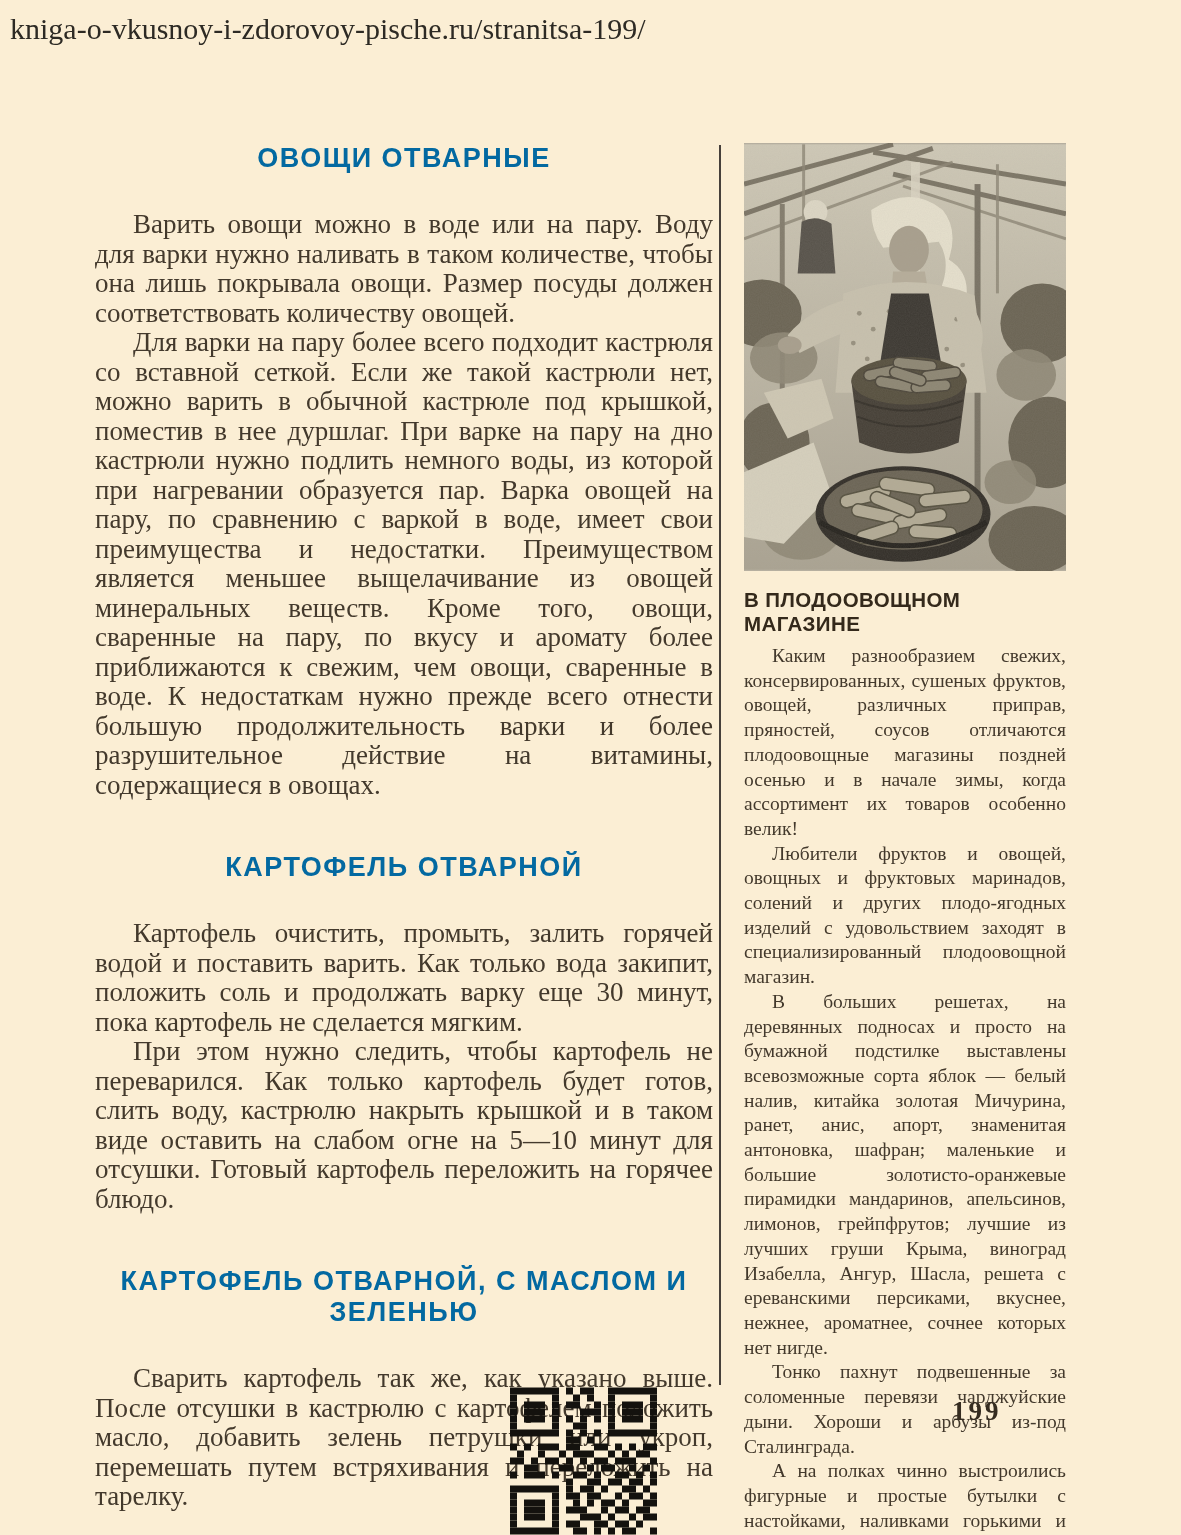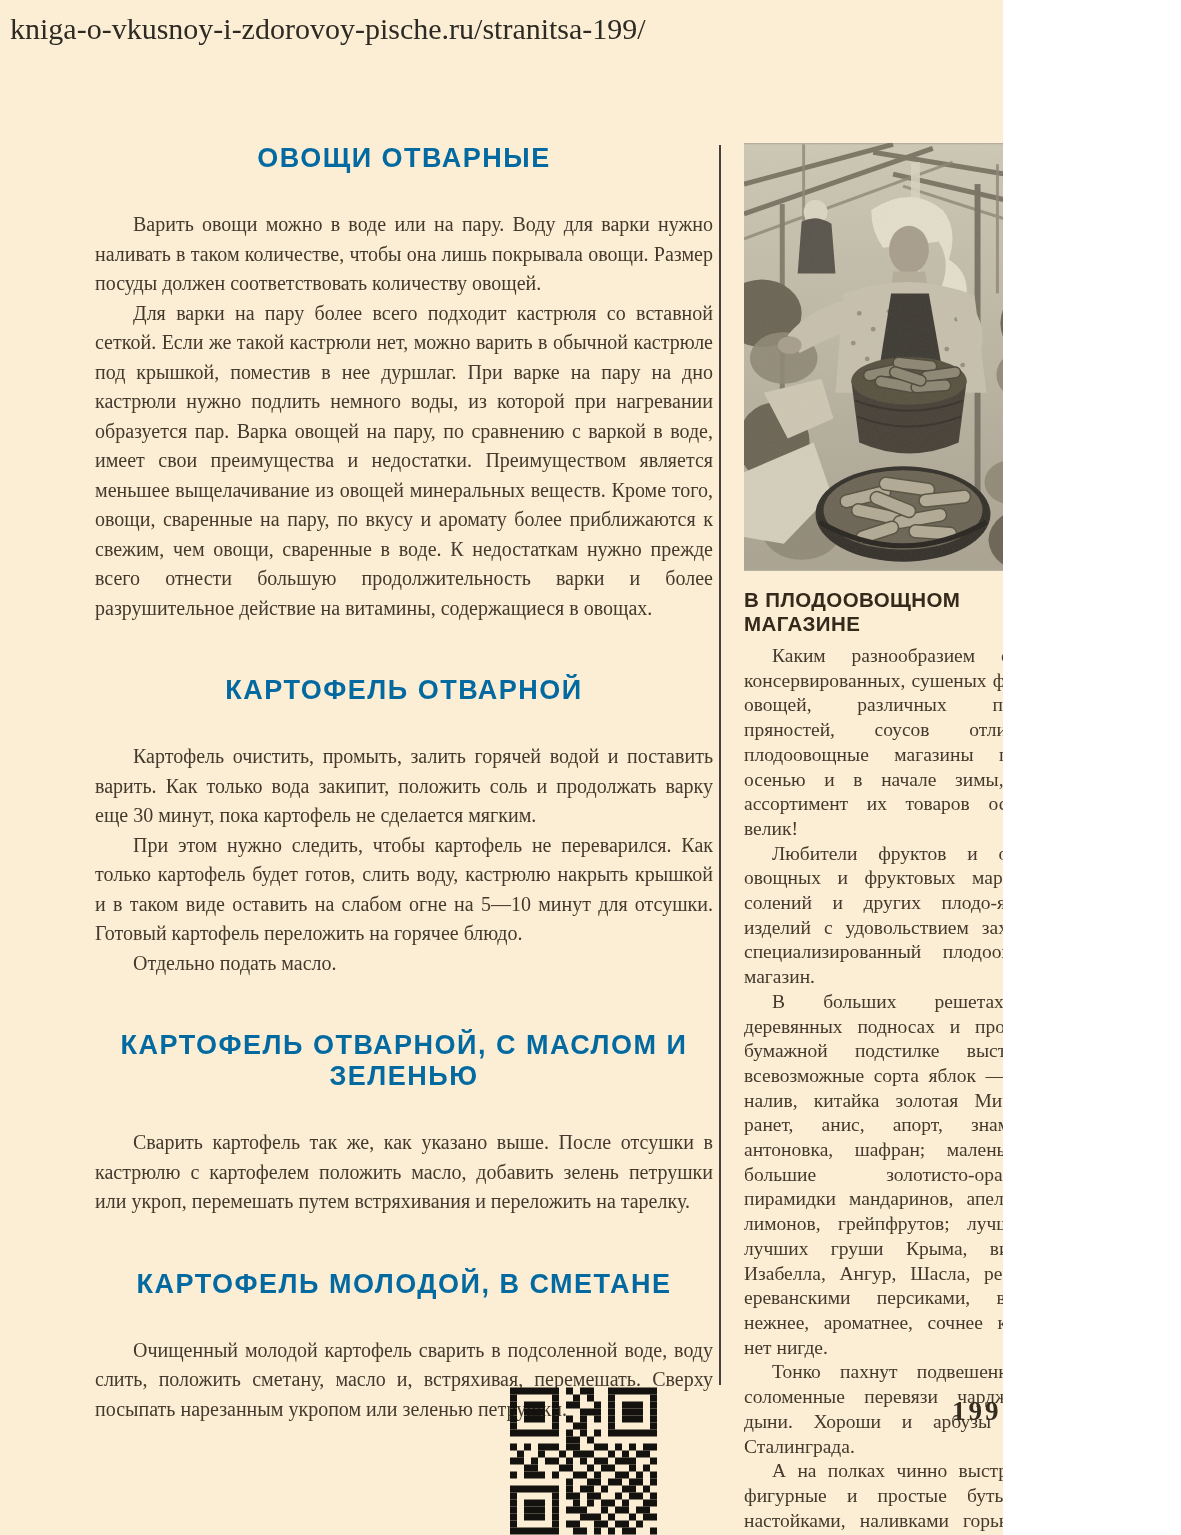--- a/index.html
+++ b/index.html
@@ -1,18 +1,18 @@
 <!DOCTYPE html>
 <html lang="ru"><head>
 <meta charset="utf-8">
 <style>
   html,body{margin:0;padding:0;}
   .page{
     position:relative;
-    width:1003px;height:1535px;
+    width:1181px;height:1535px;
     background:#fbeed4;
     overflow:hidden;
     font-family:"Liberation Serif", serif;
     color:#3f372b;
   }
   .site-url{
     position:absolute;left:10px;top:12px;
     font-size:30px;color:#2d2a24;letter-spacing:0px;
     font-family:"Liberation Serif", serif;
   }
@@ -25,21 +25,21 @@
     font-family:"Liberation Sans", sans-serif;
     font-weight:bold;
     font-size:27px;
     letter-spacing:1.5px;
     color:#0369a1;
     margin:0 0 36px 0;
   }
   .section + .section .l-heading{margin-top:52px;}
   .left-col p{
     margin:0;
-    font-size:20px;
+    font-size:27px;
     line-height:29.5px;
     text-align:justify;
     text-indent:38px;
     color:#43392c;
   }
   
   .divider{
     position:absolute;left:719px;top:145px;
     width:2px;height:1240px;background:#46403a;
   }
@@ -93,21 +93,20 @@
   <div class="left-col">
     <div class="section">
       <h2 class="l-heading">ОВОЩИ ОТВАРНЫЕ</h2>
       <p>Варить овощи можно в воде или на пару. Воду для варки нужно наливать в таком количестве, чтобы она лишь покрывала овощи. Размер посуды должен соответствовать количеству овощей.</p>
       <p>Для варки на пару более всего подходит кастрюля со вставной сеткой. Если же такой кастрюли нет, можно варить в обычной кастрюле под крышкой, поместив в нее дуршлаг. При варке на пару на дно кастрюли нужно подлить немного воды, из которой при нагревании образуется пар. Варка овощей на пару, по сравнению с варкой в воде, имеет свои преимущества и недостатки. Преимуществом является меньшее выщелачивание из овощей минеральных веществ. Кроме того, овощи, сваренные на пару, по вкусу и аромату более приближаются к свежим, чем овощи, сваренные в воде. К недостаткам нужно прежде всего отнести большую продолжительность варки и более разрушительное действие на витамины, содержащиеся в овощах.</p>
     </div>
     <div class="section">
       <h2 class="l-heading">КАРТОФЕЛЬ ОТВАРНОЙ</h2>
       <p>Картофель очистить, промыть, залить горячей водой и поставить варить. Как только вода закипит, положить соль и продолжать варку еще 30 минут, пока картофель не сделается мягким.</p>
       <p>При этом нужно следить, чтобы картофель не переварился. Как только картофель будет готов, слить воду, кастрюлю накрыть крышкой и в таком виде оставить на слабом огне на 5—10 минут для отсушки. Готовый картофель переложить на горячее блюдо.</p>
-      <p>Отдельно подать масло.</p>
     </div>
     <div class="section">
       <h2 class="l-heading">КАРТОФЕЛЬ ОТВАРНОЙ, С МАСЛОМ И ЗЕЛЕНЬЮ</h2>
       <p>Сварить картофель так же, как указано выше. После отсушки в кастрюлю с картофелем положить масло, добавить зелень петрушки или укроп, перемешать путем встряхивания и переложить на тарелку.</p>
     </div>
     <div class="section">
       <h2 class="l-heading">КАРТОФЕЛЬ МОЛОДОЙ, В СМЕТАНЕ</h2>
       <p>Очищенный молодой картофель сварить в подсоленной воде, воду слить, положить сметану, масло и, встряхивая, перемешать. Сверху посыпать нарезанным укропом или зеленью петрушки.</p>
 
     </div>

